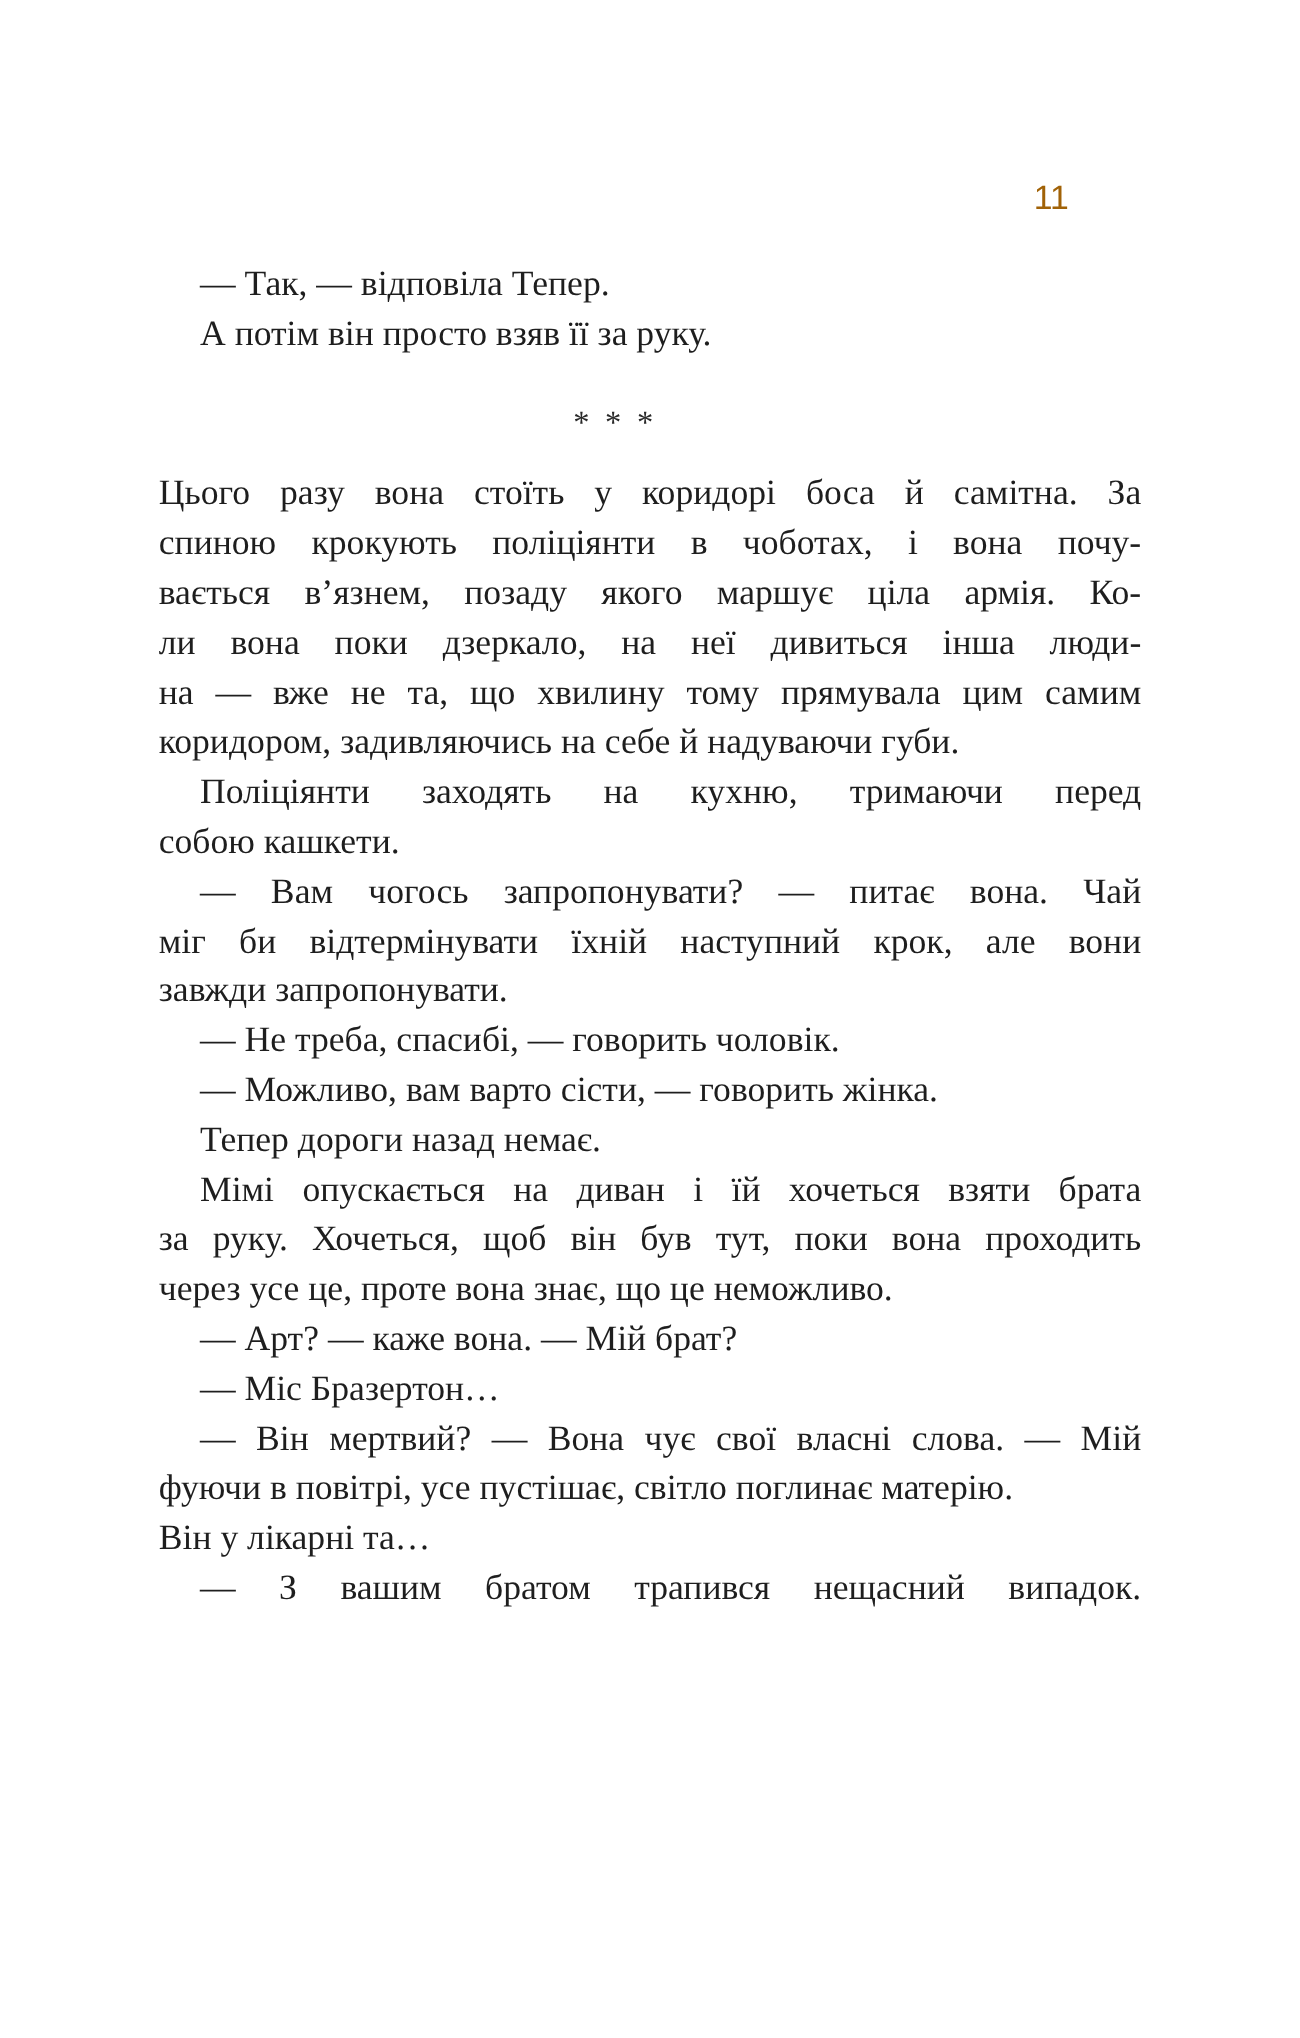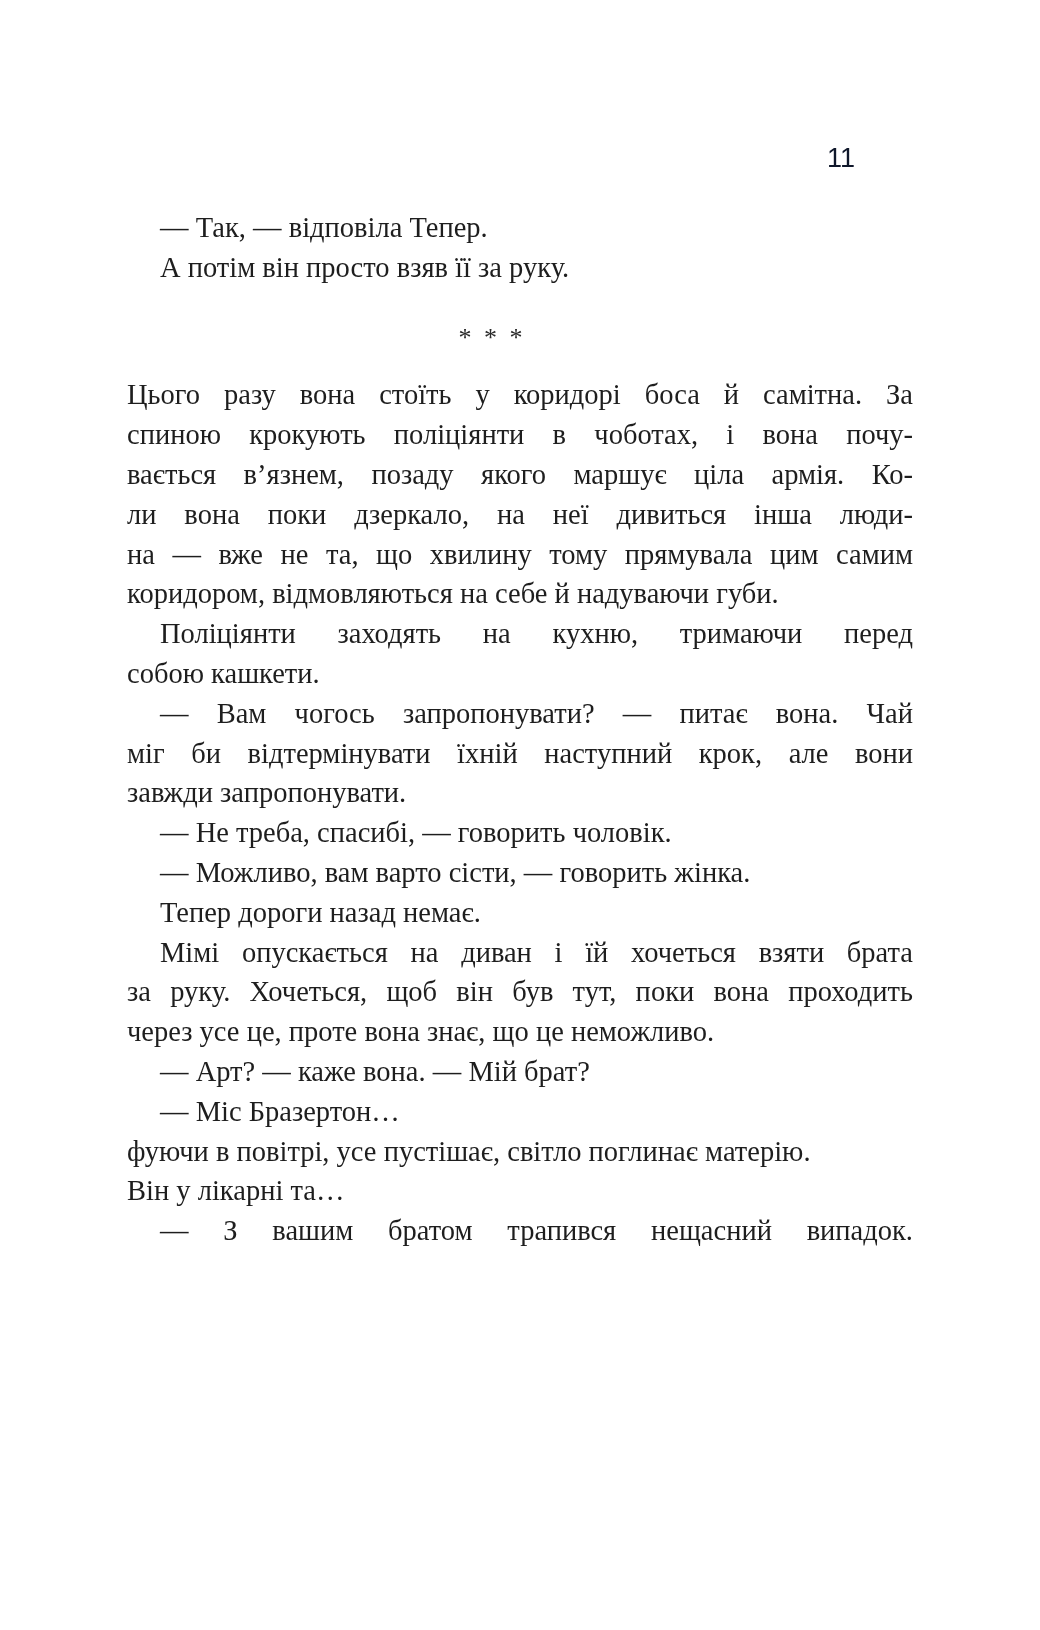--- a/index.html
+++ b/index.html
@@ -12,21 +12,21 @@
     color: #1e1e1e;
     overflow: hidden;
   }
   .page-number {
     position: absolute;
     top: 145px;
     left: 827px;
     font-family: "Liberation Sans", sans-serif;
     font-size: 27px;
     line-height: 1;
-    color: #0f172a;
+    color: #a16207;
   }
   .text-column {
     position: absolute;
     left: 127px;
     top: 208px;
     width: 786px;
     font-size: 28.5px;
   }
   .para { margin: 0; }
   .line {
@@ -59,21 +59,21 @@
     <div class="para">
       <div class="line indent">А потім він просто взяв її за руку.</div>
     </div>
     <div class="separator">* * *</div>
     <div class="para">
       <div class="line fill">Цього разу вона стоїть у коридорі боса й самітна. За</div>
       <div class="line fill">спиною крокують поліціянти в чоботах, і вона почу-</div>
       <div class="line fill">вається в’язнем, позаду якого маршує ціла армія. Ко-</div>
       <div class="line fill">ли вона поки дзеркало, на неї дивиться інша люди-</div>
       <div class="line fill">на — вже не та, що хвилину тому прямувала цим самим</div>
-      <div class="line">коридором, відмовляються на себе й надуваючи губи.</div>
+      <div class="line">коридором, задивляючись на себе й надуваючи губи.</div>
     </div>
     <div class="para">
       <div class="line fill indent">Поліціянти заходять на кухню, тримаючи перед</div>
       <div class="line">собою кашкети.</div>
     </div>
     <div class="para">
       <div class="line fill indent">— Вам чогось запропонувати? — питає вона. Чай</div>
       <div class="line fill">міг би відтермінувати їхній наступний крок, але вони</div>
       <div class="line">завжди запропонувати.</div>
     </div>
@@ -91,20 +91,21 @@
       <div class="line fill">за руку. Хочеться, щоб він був тут, поки вона проходить</div>
       <div class="line">через усе це, проте вона знає, що це неможливо.</div>
     </div>
     <div class="para">
       <div class="line indent">— Арт? — каже вона. — Мій брат?</div>
     </div>
     <div class="para">
       <div class="line indent">— Міс Бразертон…</div>
     </div>
     <div class="para">
+      <div class="line fill indent">— Він мертвий? — Вона чує свої власні слова. — Мій</div>
     </div>
     <div class="para">
       <div class="line">фуючи в повітрі, усе пустішає, світло поглинає матерію.</div>
     </div>
     <div class="para">
       <div class="line">Він у лікарні та…</div>
       <div class="line fill indent">— З вашим братом трапився нещасний випадок.</div>
     </div>
   </main>
 

